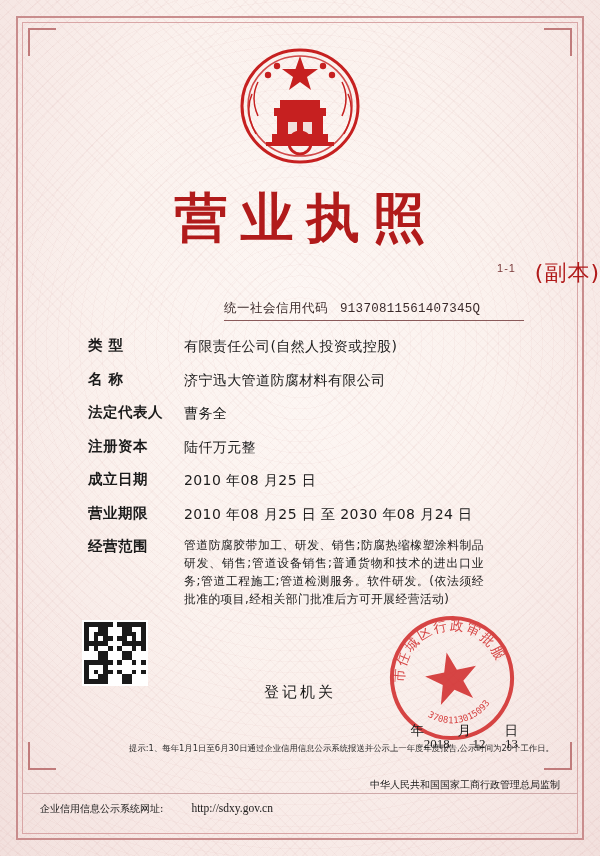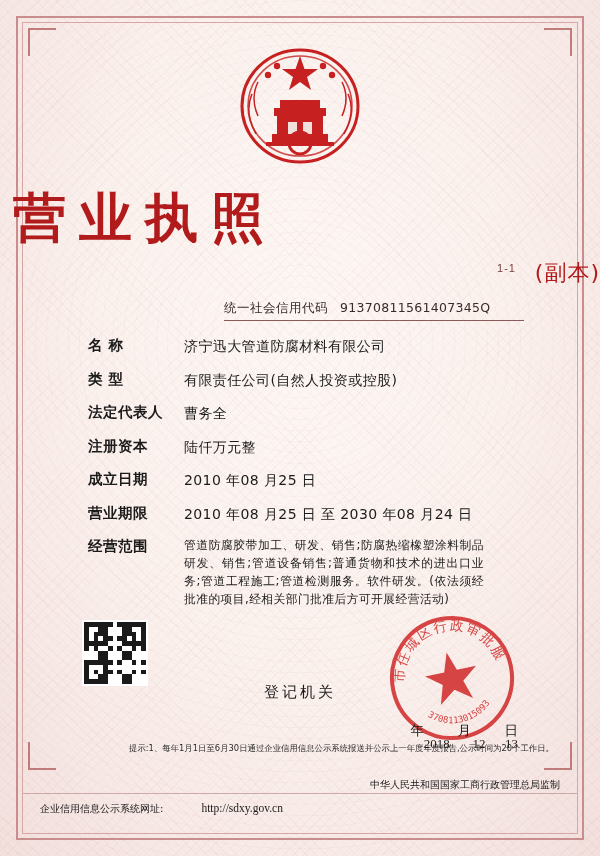--- a/index.html
+++ b/index.html
@@ -60,20 +60,21 @@
     transform: translateX(-50%);
     width: 140px;
     height: 128px;
   }
   .emblem svg { display: block; }
 
   .title {
     position: absolute;
     top: 183px;
     left: 0; right: 0;
+    text-align: center;
     font-family: "DejaVu Sans", "Liberation Sans", sans-serif;
     font-size: 53px;
     font-weight: bold;
     letter-spacing: 13px;
     color: #b11b1b;
     text-indent: 13px;
   }
   .subtitle {
     position: absolute;
     top: 258px;
@@ -97,21 +98,21 @@
     top: 300px;
     left: 224px;
     width: 300px;
     font-size: 12.5px;
     color: #3a2a2a;
     font-family: "DejaVu Sans", "Liberation Sans", sans-serif;
     border-bottom: 1px solid #8a5a5a;
     padding-bottom: 3px;
   }
   .credit-line .label { letter-spacing: 0.5px; }
-  .credit-line .value { margin-left: 8px; letter-spacing: 0.3px; }
+  .credit-line .value { margin-left: 8px; letter-spacing: 0.3px; font-family: Liberation Mono, monospace; }
 
   .fields {
     position: absolute;
     top: 336px;
     left: 88px;
     right: 50px;
   }
   .row {
     display: flex;
     align-items: flex-start;
@@ -215,21 +216,21 @@
     left: 40px;
     right: 40px;
     bottom: 40px;
     display: flex;
     justify-content: space-between;
     align-items: center;
     font-family: "DejaVu Sans", "Liberation Sans", sans-serif;
     font-size: 10px;
     color: #1b1b1b;
   }
-  .footer .site { display: flex; align-items: baseline; gap: 38px; }
+  .footer .site { display: flex; align-items: baseline; gap: 28px; }
   .footer .url { font-family: "Liberation Serif", serif; font-size: 11.5px; margin-top: 48px; }
   .hr-bottom {
     position: absolute;
     left: 22px; right: 22px;
     bottom: 62px;
     border-top: 1px solid #cfa9a9;
   }
 </style>
 </head>
 <body>
@@ -280,26 +281,26 @@
   <div class="subtitle">(副本)</div>
   <div class="doc-no">1-1</div>
 
   <div class="credit-line">
     <span class="label">统一社会信用代码</span>
     <span class="value">91370811561407345Q</span>
   </div>
 
   <div class="fields">
     <div class="row">
+      <div class="key">类        型</div>
+      <div class="val">有限责任公司(自然人投资或控股)</div>
+    </div>
+    <div class="row">
       <div class="key">名        称</div>
       <div class="val">济宁迅大管道防腐材料有限公司</div>
-    </div>
-    <div class="row">
-      <div class="key">类        型</div>
-      <div class="val">有限责任公司(自然人投资或控股)</div>
     </div>
     <div class="row">
       <div class="key">法定代表人</div>
       <div class="val">曹务全</div>
     </div>
     <div class="row">
       <div class="key">注册资本</div>
       <div class="val">陆仟万元整</div>
     </div>
     <div class="row dates">

